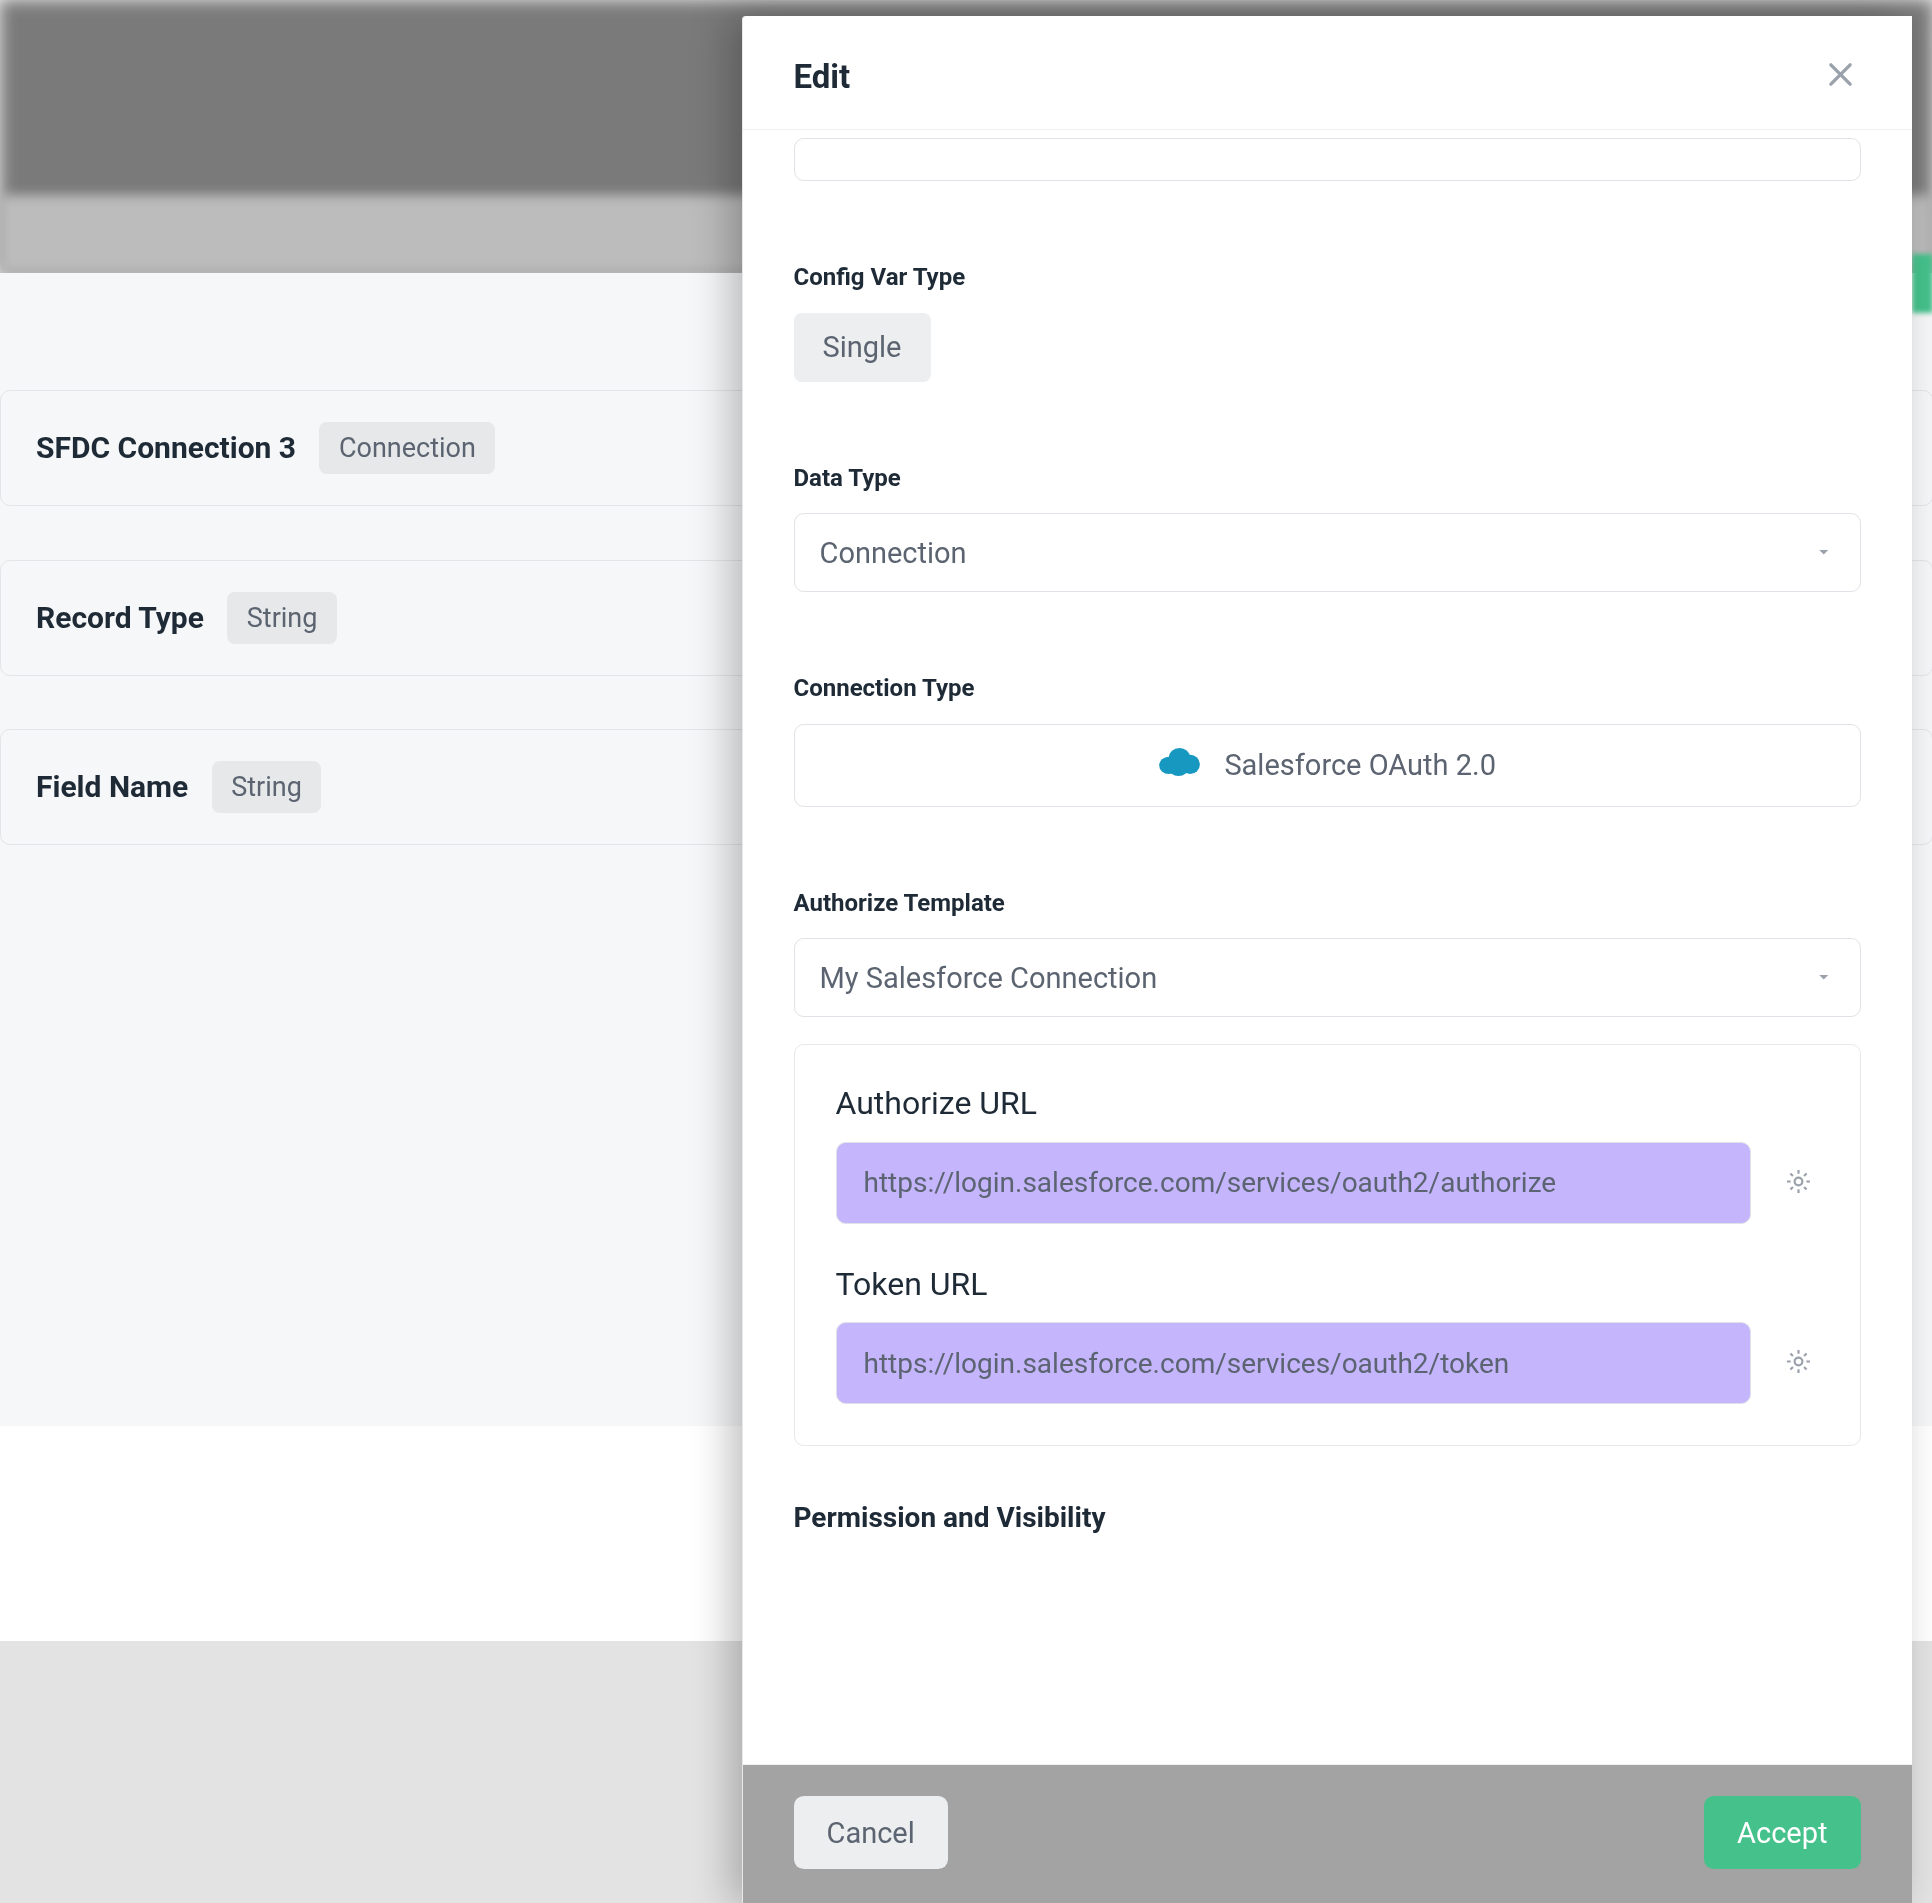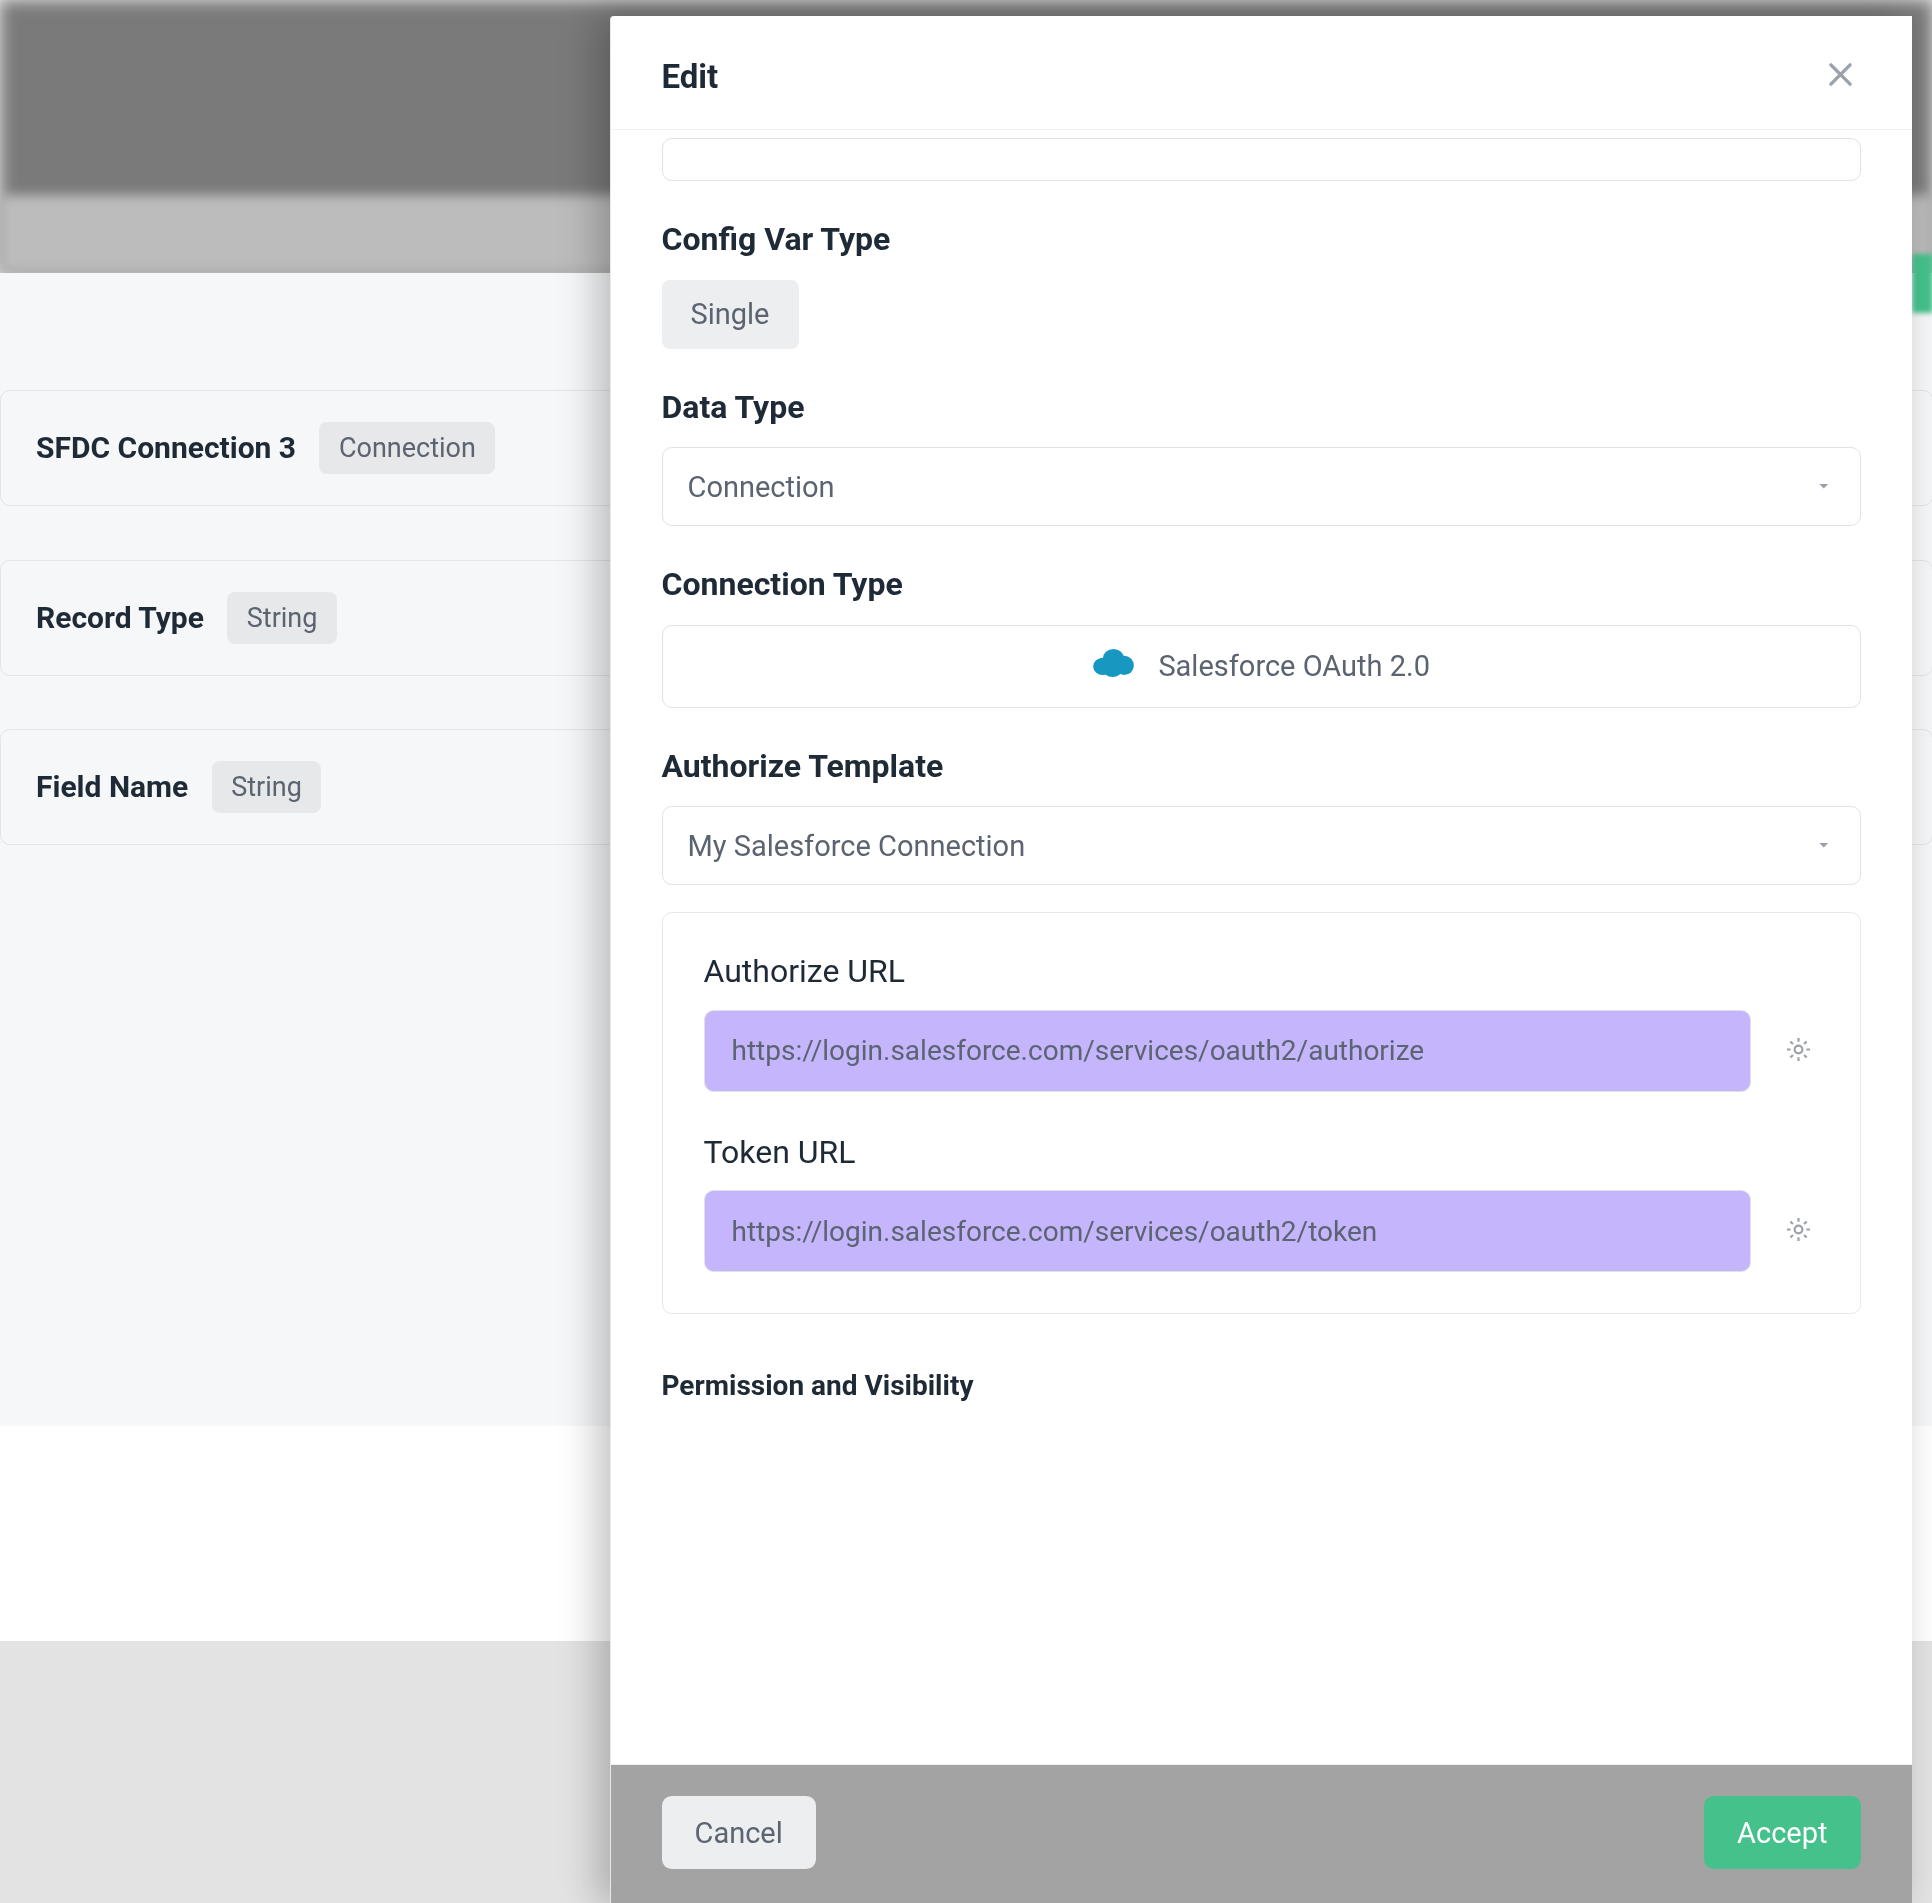--- a/index.html
+++ b/index.html
@@ -72,21 +72,21 @@
     padding: 9.8px 19.5px;
     font-size: 27px;
   }
 
   
   .modal {
     position: absolute;
     top: 15.6px;
     right: 21.5px;
     bottom: 0;
-    width: 1302px;
+    width: 1170px;
     background: #ffffff;
     border-left: 1px solid #e6e8ea;
     box-shadow: -11.7px 0 39px rgba(0,0,0,0.25);
     display: flex;
     flex-direction: column;
     border-top-left-radius: 3.9px;
   }
   .modal-header {
     display: flex;
     align-items: center;
@@ -117,24 +117,24 @@
   .top-field {
     border: 1px solid #dfe2e6;
     border-radius: 9.8px;
     height: 43px;
     margin-top: 7.8px;
     margin-bottom: 9.8px;
     background: #fff;
   }
 
   .section-label {
-    font-size: 32px;
+    font-size: 24px;
     font-weight: 700;
     color: #1f2a37;
-    margin-top: 39px;
+    margin-top: 82px;
     margin-bottom: 21.5px;
   }
 
   .chip {
     display: inline-block;
     background: #eceef0;
     color: #5b6470;
     border-radius: 7.8px;
     padding: 17.6px 29px;
     font-size: 29px;

